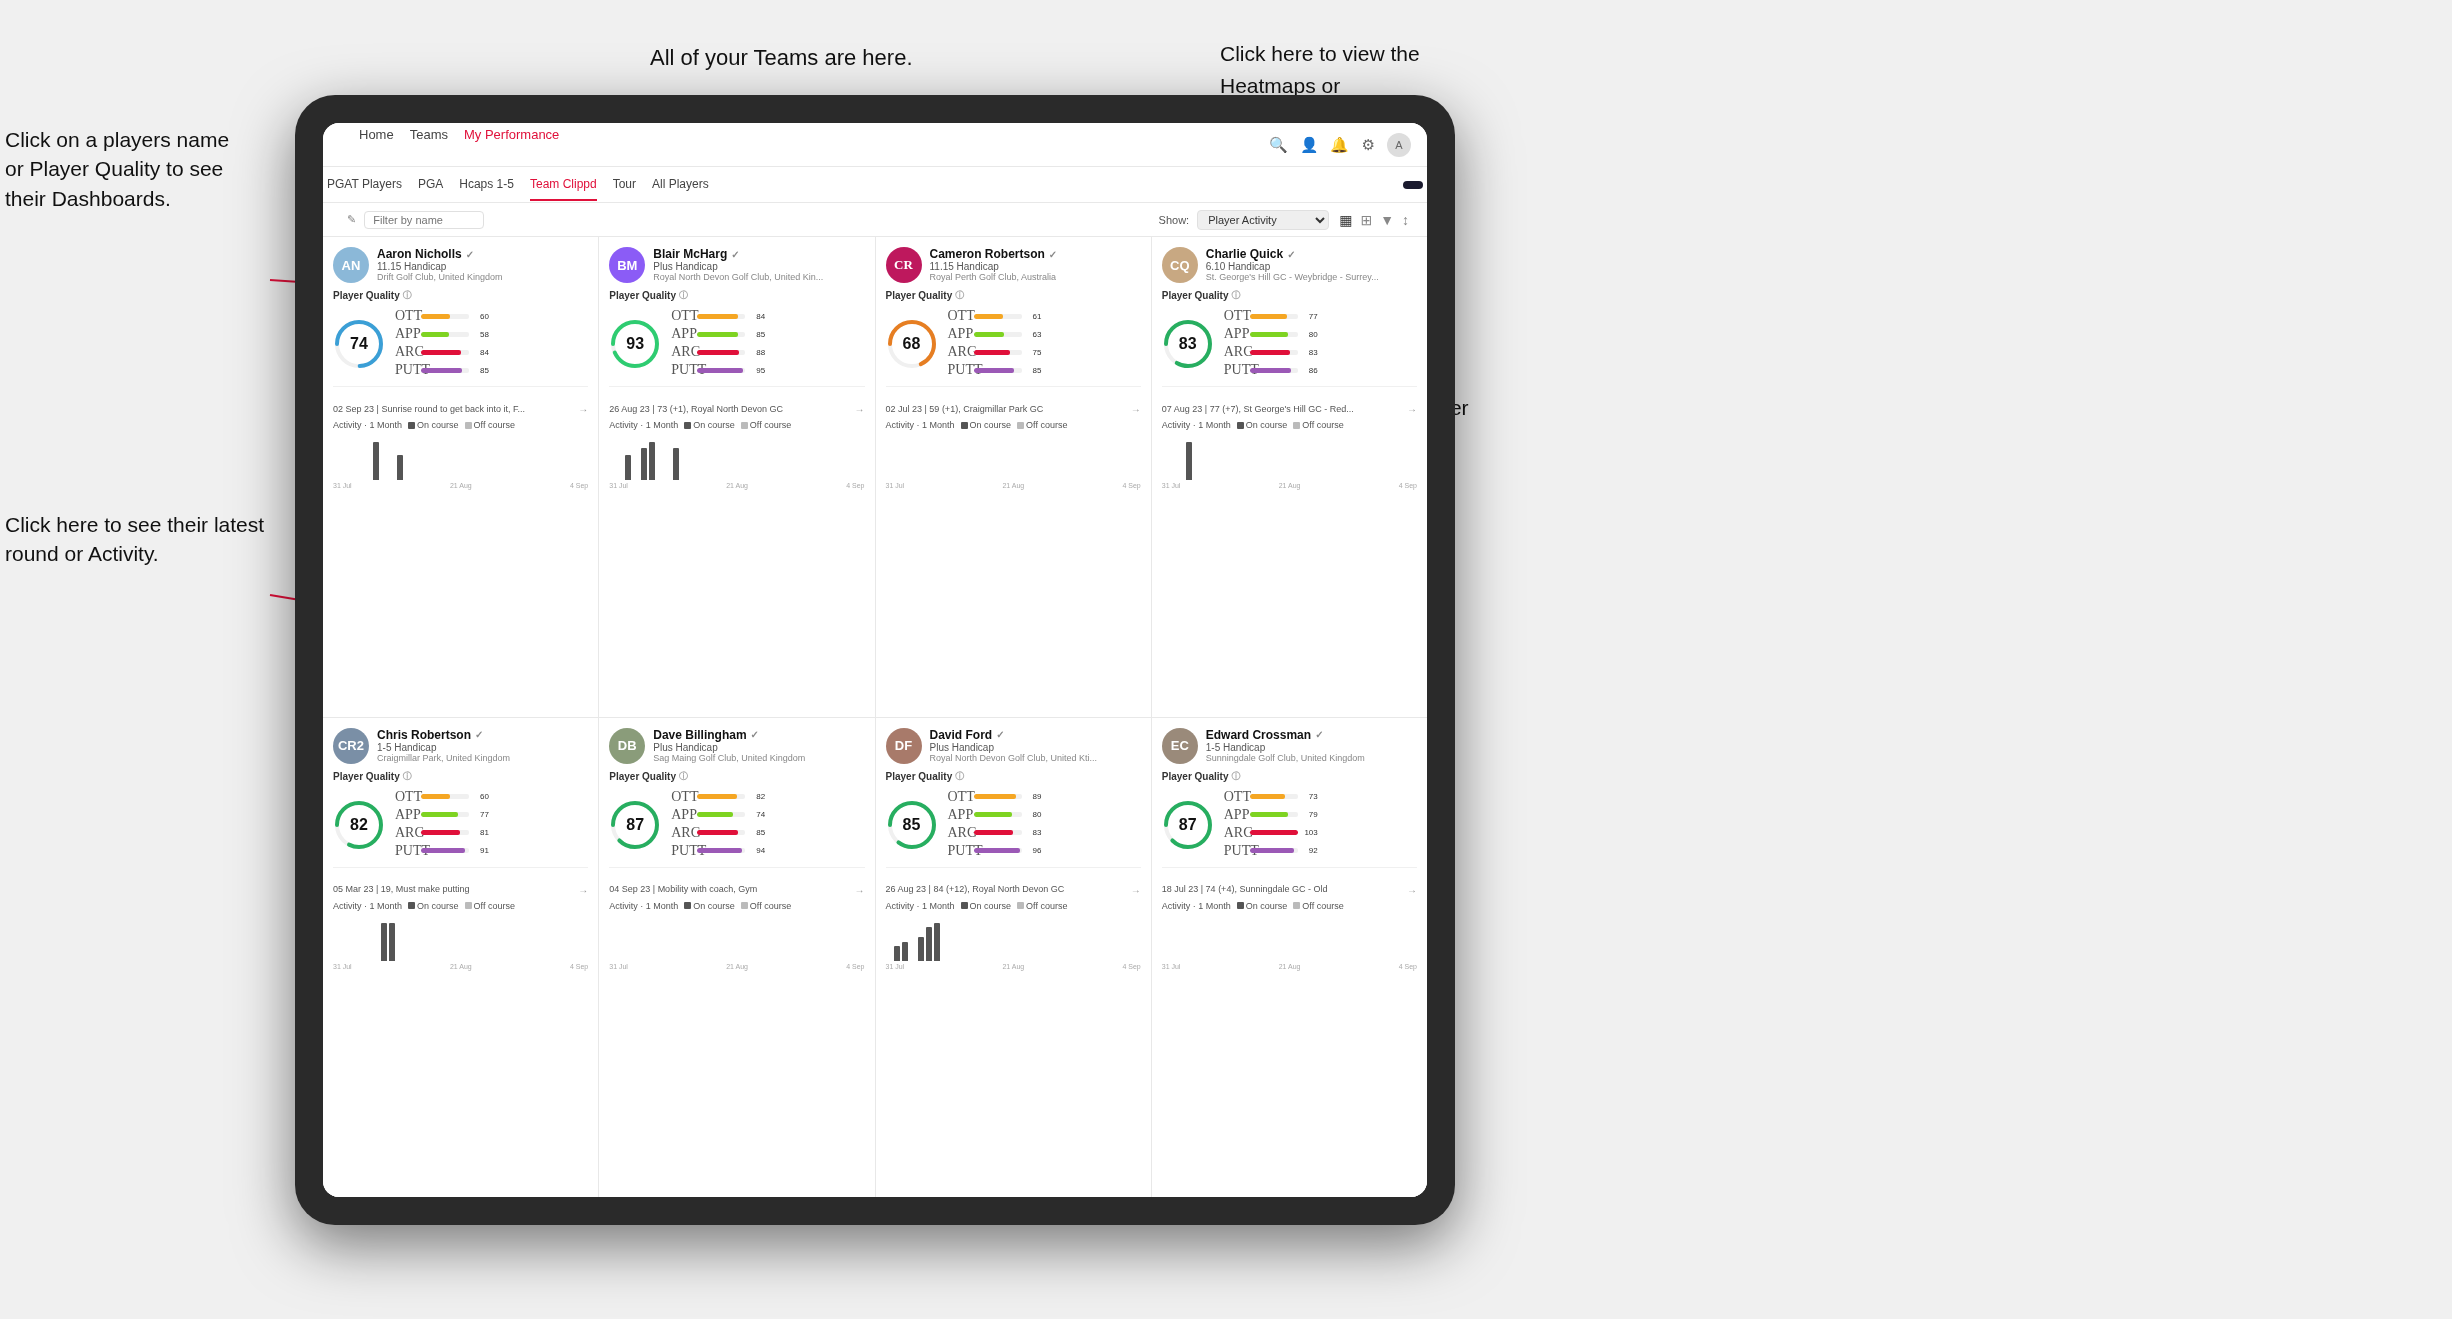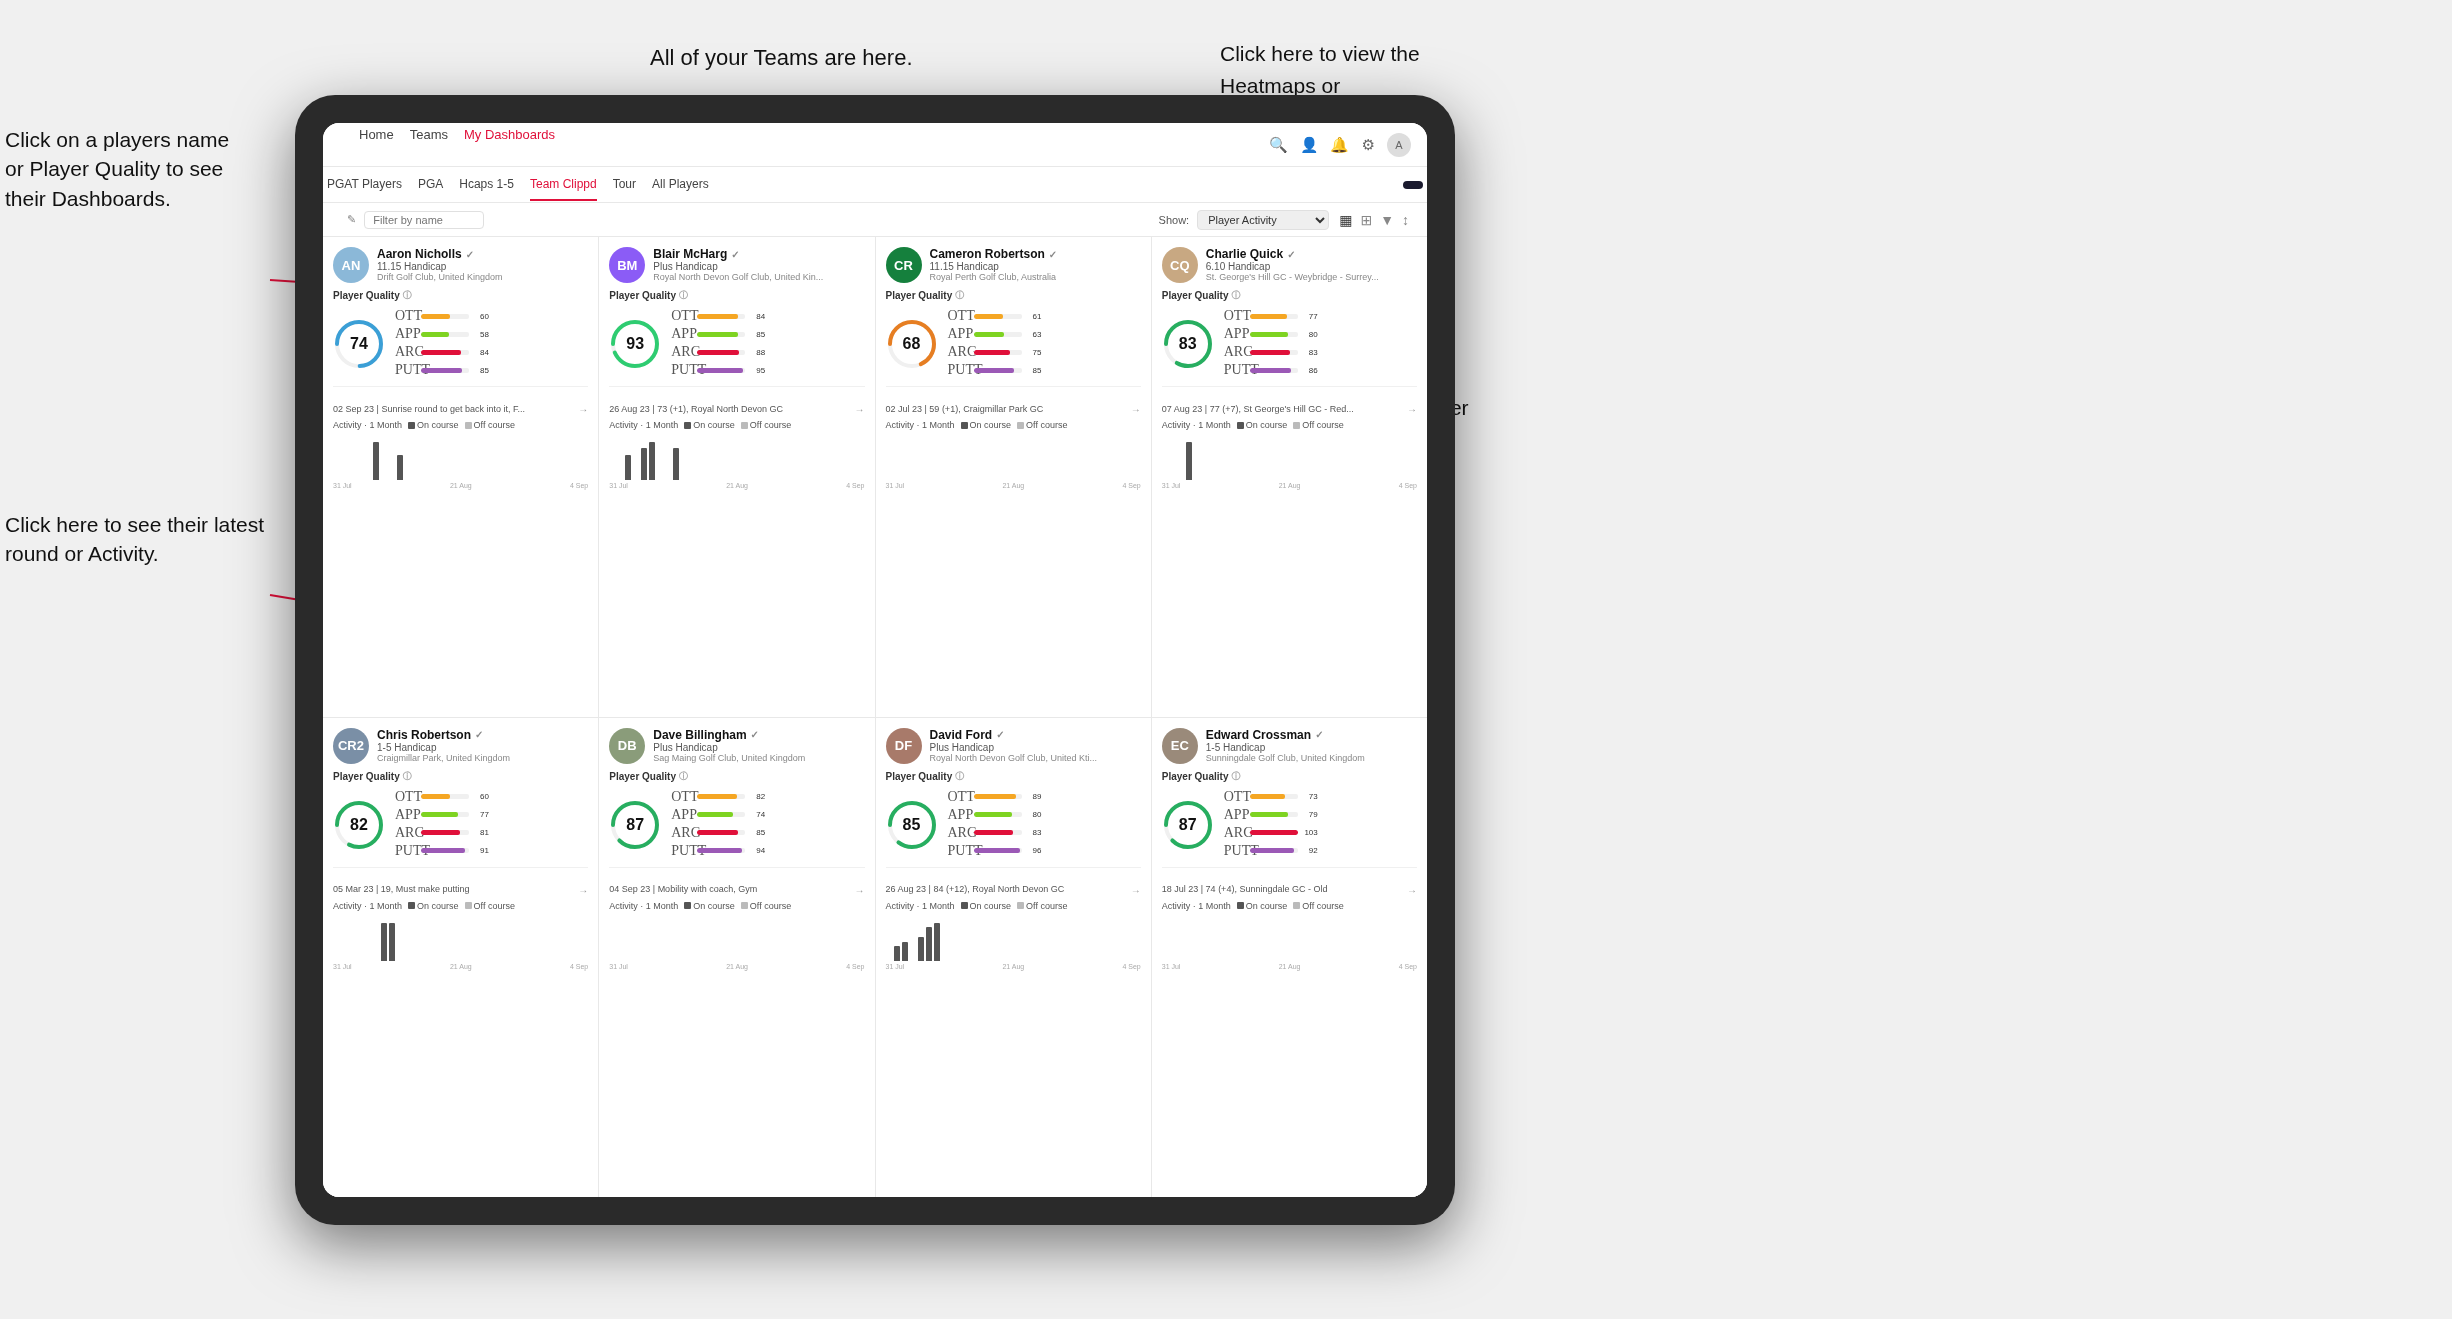--- a/index.html
+++ b/index.html
@@ -377,21 +377,21 @@
 </div>
 
 <div class="tablet-frame">
   <div class="tablet-screen">
 
     <div class="navbar">
       <span class="nav-logo"></span>
       <div class="nav-links">
         <span class="nav-link">Home</span>
         <span class="nav-link">Teams</span>
-        <span class="nav-link active">My Dashboards</span>
+        <span class="nav-link active">My Performance</span>
       </div>
       <div class="nav-icons">
         <span class="nav-icon">🔍</span>
         <span class="nav-icon">👤</span>
         <span class="nav-icon">🔔</span>
         <span class="nav-icon">⚙</span>
         <div class="avatar-circle">A</div>
       </div>
     </div>
 
@@ -600,21 +600,21 @@
       </div>
       <div class="chart-axis">
         <span class="axis-label">31 Jul</span>
               <span class="axis-label">21 Aug</span>
               <span class="axis-label">4 Sep</span>
       </div>
     </div>
   </div>
         <div class="player-card">
     <div class="player-header">
-      <div class="player-avatar" style="background:#15803d;">CR</div>
+      <div class="player-avatar" style="background:#be185d;font-family:Liberation Serif, serif;">CR</div>
       <div class="player-info">
         <div class="player-name">
           Cameron Robertson <span class="verified">✓</span>
         </div>
         <div class="player-handicap">11.15 Handicap</div>
         <div class="player-club">Royal Perth Golf Club, Australia</div>
       </div>
     </div>
     <div class="quality-label">
       Player Quality <span class="info-icon">ⓘ</span>

